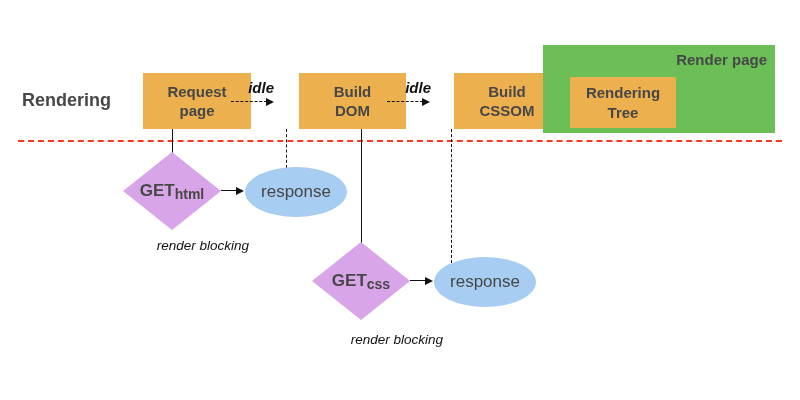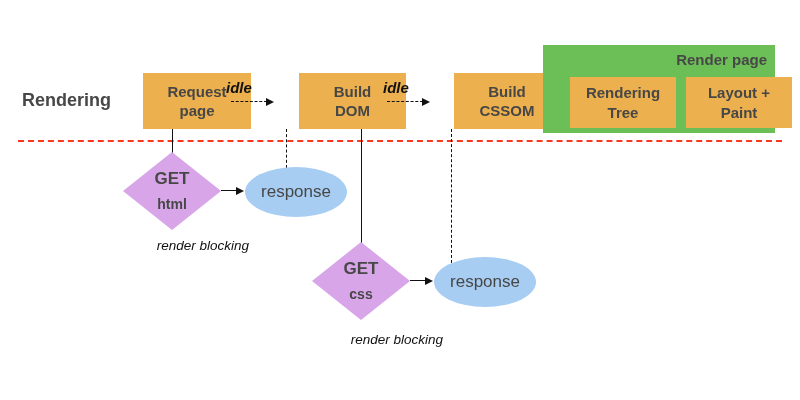--- a/index.html
+++ b/index.html
@@ -25,36 +25,36 @@
     font-size:15px;font-weight:600;line-height:1.3;white-space:pre-line;margin-left:22px;
   }
   .group{
     background:var(--box-green);
   }
   .group-label{
     position:absolute;top:6px;right:8px;font-size:15px;font-weight:600;color:var(--text-dark);
   }
   .idle{
     font-size:15px;font-style:italic;font-weight:600;color:var(--line-black);
-    text-align:left;
+    text-align:right;
   }
   .dash-h{border-top:1.5px dashed var(--line-black);height:0;}
   .solid-h{border-top:1.5px solid var(--line-black);height:0;}
   .dash-v{border-left:1.5px dashed var(--line-black);width:0;}
   .solid-v{border-left:1.5px solid var(--line-black);width:0;}
   .arrow-head{
     width:0;height:0;
     border-top:4.5px solid transparent;border-bottom:4.5px solid transparent;
     border-left:8px solid var(--line-black);
   }
   .divider{border-top:2px dashed var(--accent-red);height:0;}
   .diamond{
     background:var(--diamond-purple);color:var(--text-dark);
     clip-path:polygon(50% 0,100% 50%,50% 100%,0 50%);
-    display:flex;flex-direction:column;align-items:center;justify-content:center;
+    display:flex;align-items:center;justify-content:center;
     text-align:center;font-weight:600;line-height:1.2;
   }
   .diamond .l1{font-size:17px;}
   .diamond .l2{font-size:14px;margin-top:6px;}
   .ellipse{
     background:var(--ellipse-blue);color:var(--text-dark);border-radius:50%;
     display:flex;align-items:center;justify-content:center;
     font-size:17px;font-weight:400;
   }
   .render-blocking{
@@ -84,22 +84,20 @@
   <div class="abs arrow-head" style="left:422px;top:97.5px;"></div>
 
   <div class="abs obox" style="left:432px;top:73px;width:106px;height:56px;">Build
 CSSOM</div>
 
   <div class="abs group" style="left:543px;top:45px;width:232px;height:88px;">
     <div class="group-label">Render page</div>
   </div>
   <div class="abs obox" style="left:548px;top:77px;width:106px;height:51px;">Rendering
 Tree</div>
-  <div class="abs obox" style="left:664px;top:77px;width:106px;height:51px;">Layout +
-Paint</div>
 
   <div class="abs divider" style="left:18px;top:140px;width:764px;"></div>
 
   <div class="abs solid-v" style="left:172px;top:129px;height:25px;"></div>
   <div class="abs dash-v" style="left:286px;top:129px;height:39px;"></div>
   <div class="abs solid-v" style="left:361px;top:129px;height:114px;"></div>
   <div class="abs dash-v" style="left:451px;top:129px;height:134px;"></div>
 
   <div class="abs diamond" style="left:123px;top:152px;width:98px;height:78px;">
     <span class="l1">GET</span>

